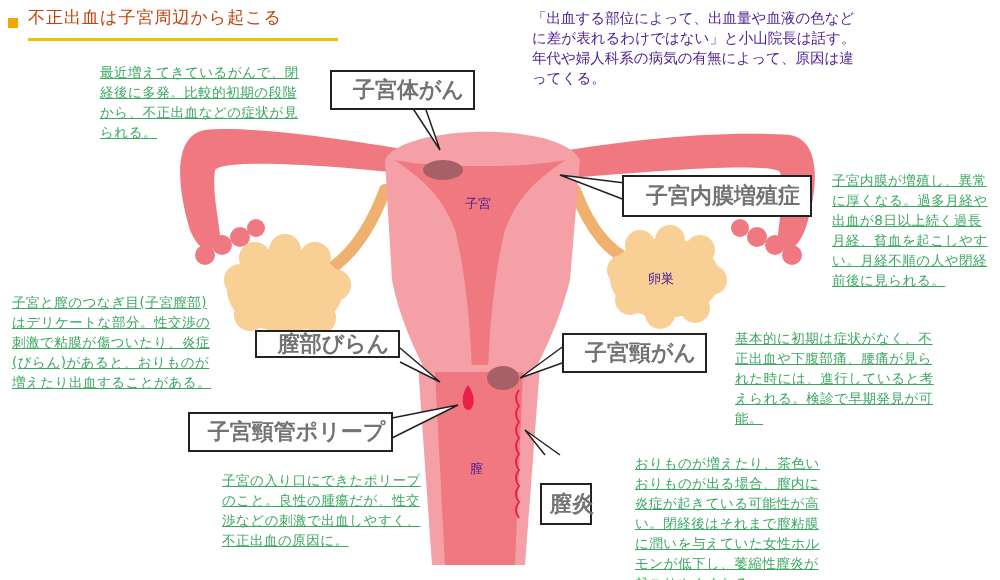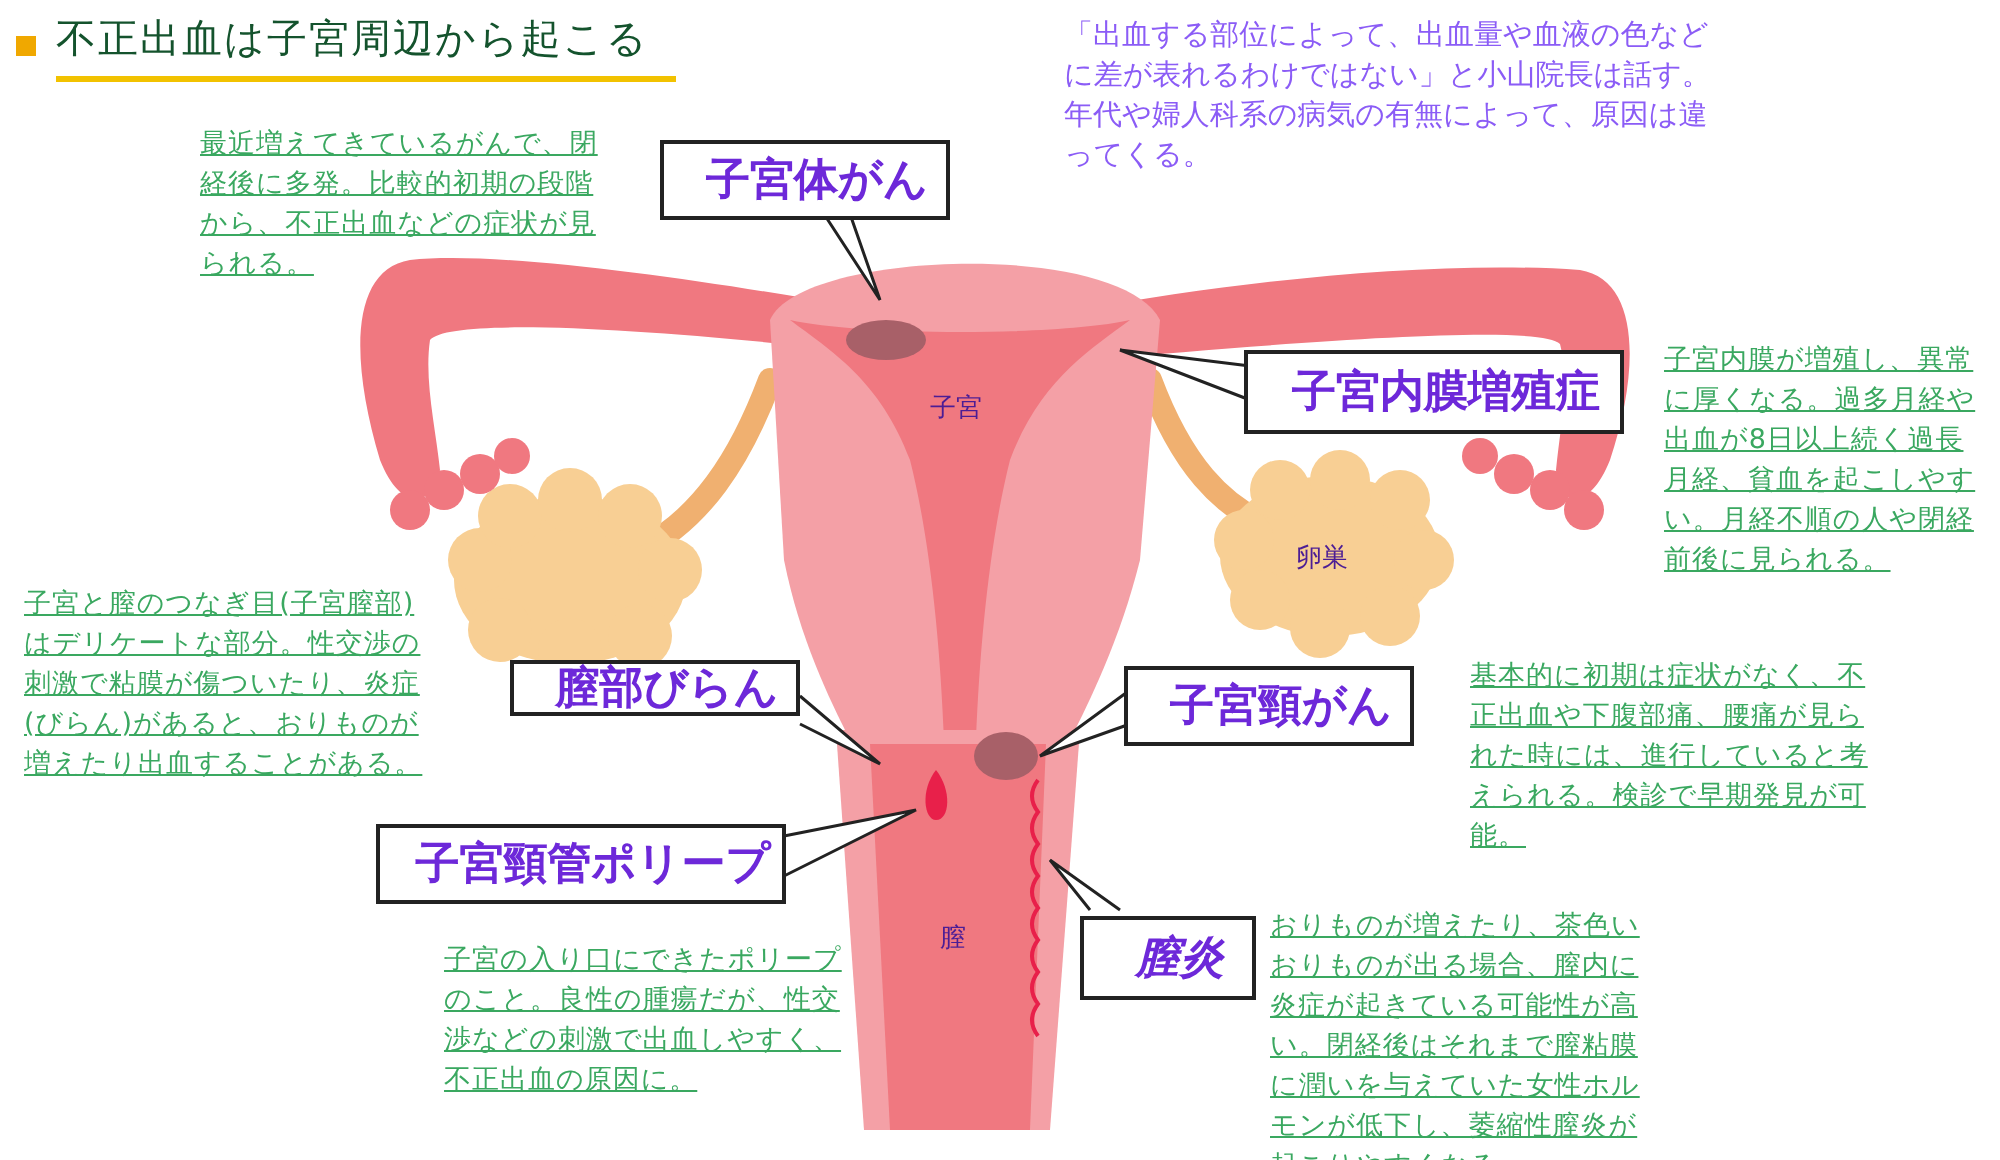--- a/index.html
+++ b/index.html
@@ -1,24 +1,24 @@
 <!DOCTYPE html>
 <html><head>
 <meta charset="utf-8">
 <style>
   html, body { margin:0; padding:0; background:#ffffff; }
   body { width:1000px; height:580px; position:relative; overflow:hidden;
          font-family:"DejaVu Sans", sans-serif; }
   .title-wrap { position:absolute; left:8px; top:6px; }
   .title-bullet { position:absolute; left:0; top:12px; width:10px; height:10px; background:#f0a800; }
-  .title-text { position:absolute; left:20px; top:0; white-space:nowrap; font-size:20px; color:#14532d; letter-spacing:1px; }
+  .title-text { position:absolute; left:20px; top:0; white-space:nowrap; font-size:17px; color:#c2410c; letter-spacing:1px; }
   .title-underline { position:absolute; left:20px; top:32px; width:310px; height:3px; background:#f2c200; }
-  .quote { position:absolute; left:532px; top:8px; width:330px; font-size:14.5px; line-height:20px; color:#8b5cf6; }
+  .quote { position:absolute; left:532px; top:8px; width:330px; font-size:14.5px; line-height:20px; color:#4c1d95; }
   .note { position:absolute; font-size:13.5px; line-height:20px; color:#3aa860; letter-spacing:0.5px;text-decoration:underline; }
-  .callout { position:absolute; background:#fff; border:2px solid #222; font-weight:bold; color:#6d28d9;
+  .callout { position:absolute; background:#fff; border:2px solid #222; font-weight:bold; color:#737373;
              font-size:22px; display:flex; align-items:center; justify-content:center; box-sizing:border-box; white-space:nowrap;padding-left:12px; }
   .organ-label { position:absolute; font-size:13px; color:#4c1d95; }
   svg.diagram { position:absolute; left:0; top:0; }
 </style>
 </head>
 <body>
 
 <div class="title-wrap">
   <div class="title-bullet"></div>
   <div class="title-text">不正出血は子宮周辺から起こる</div>
@@ -93,20 +93,20 @@
 
 <div class="organ-label" style="left:465px;top:195px;">子宮</div>
 <div class="organ-label" style="left:648px;top:270px;">卵巣</div>
 <div class="organ-label" style="left:470px;top:460px;">膣</div>
 
 <div class="callout" style="left:330px;top:70px;width:145px;height:40px;">子宮体がん</div>
 <div class="callout" style="left:622px;top:175px;width:190px;height:42px;">子宮内膜増殖症</div>
 <div class="callout" style="left:255px;top:330px;width:145px;height:28px;">膣部びらん</div>
 <div class="callout" style="left:562px;top:333px;width:145px;height:40px;font-family:Liberation Serif, serif;">子宮頸がん</div>
 <div class="callout" style="left:188px;top:412px;width:205px;height:40px;">子宮頸管ポリープ</div>
-<div class="callout" style="left:540px;top:458px;width:88px;height:42px;font-style:italic;">膣炎</div>
+<div class="callout" style="left:540px;top:483px;width:52px;height:42px;">膣炎</div>
 
 <div class="note" style="left:100px;top:62px;width:200px;">最近増えてきているがんで、閉経後に多発。比較的初期の段階から、不正出血などの症状が見られる。</div>
 <div class="note" style="left:832px;top:170px;width:160px;">子宮内膜が増殖し、異常に厚くなる。過多月経や出血が8日以上続く過長月経、貧血を起こしやすい。月経不順の人や閉経前後に見られる。</div>
 <div class="note" style="left:12px;top:292px;width:200px;">子宮と膣のつなぎ目(子宮膣部)はデリケートな部分。性交渉の刺激で粘膜が傷ついたり、炎症(びらん)があると、おりものが増えたり出血することがある。</div>
 <div class="note" style="left:735px;top:328px;width:205px;">基本的に初期は症状がなく、不正出血や下腹部痛、腰痛が見られた時には、進行していると考えられる。検診で早期発見が可能。</div>
 <div class="note" style="left:222px;top:470px;width:200px;">子宮の入り口にできたポリープのこと。良性の腫瘍だが、性交渉などの刺激で出血しやすく、不正出血の原因に。</div>
 <div class="note" style="left:635px;top:453px;width:195px;">おりものが増えたり、茶色いおりものが出る場合、膣内に炎症が起きている可能性が高い。閉経後はそれまで膣粘膜に潤いを与えていた女性ホルモンが低下し、萎縮性膣炎が起こりやすくなる。</div>
 
 </body></html>

